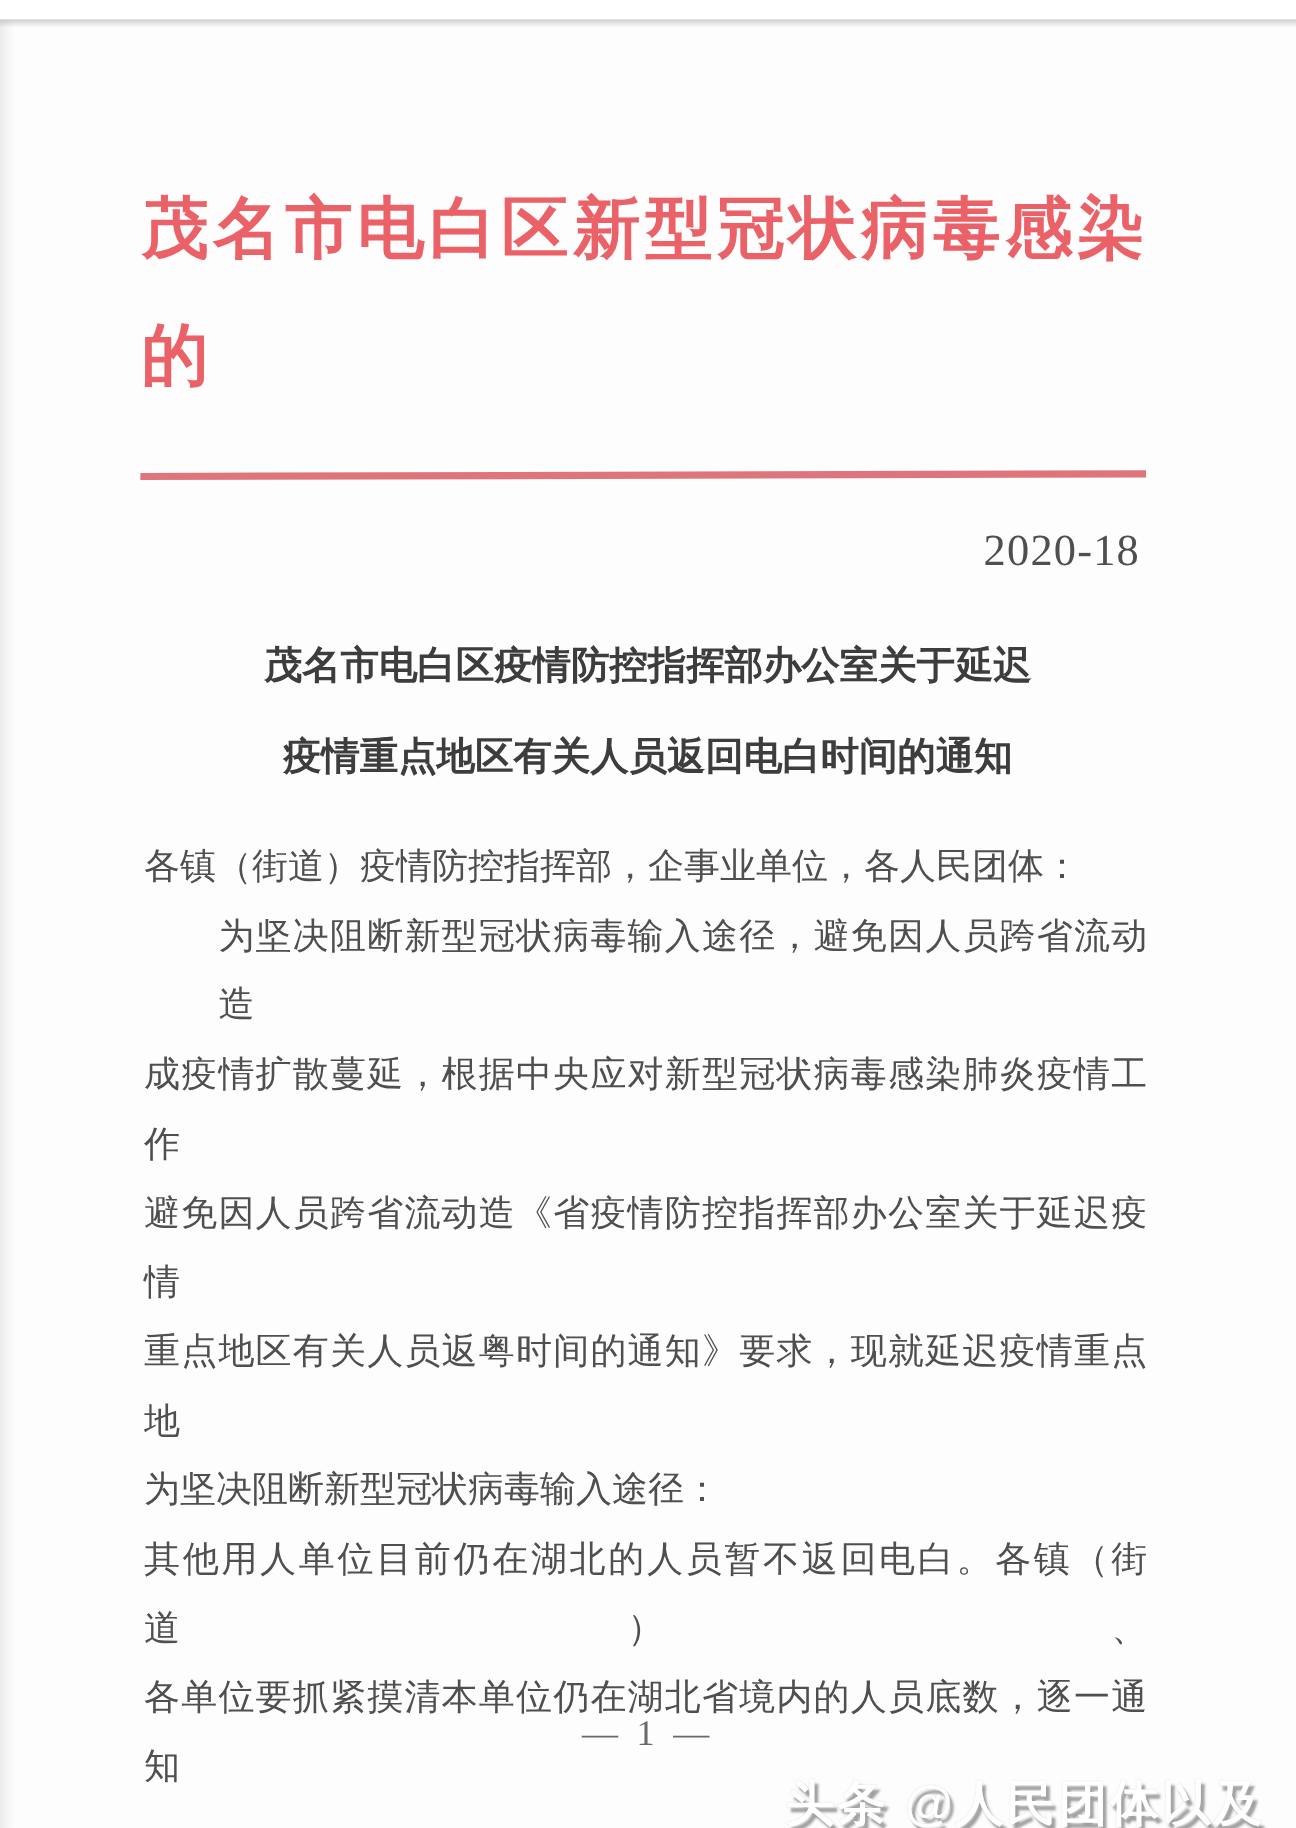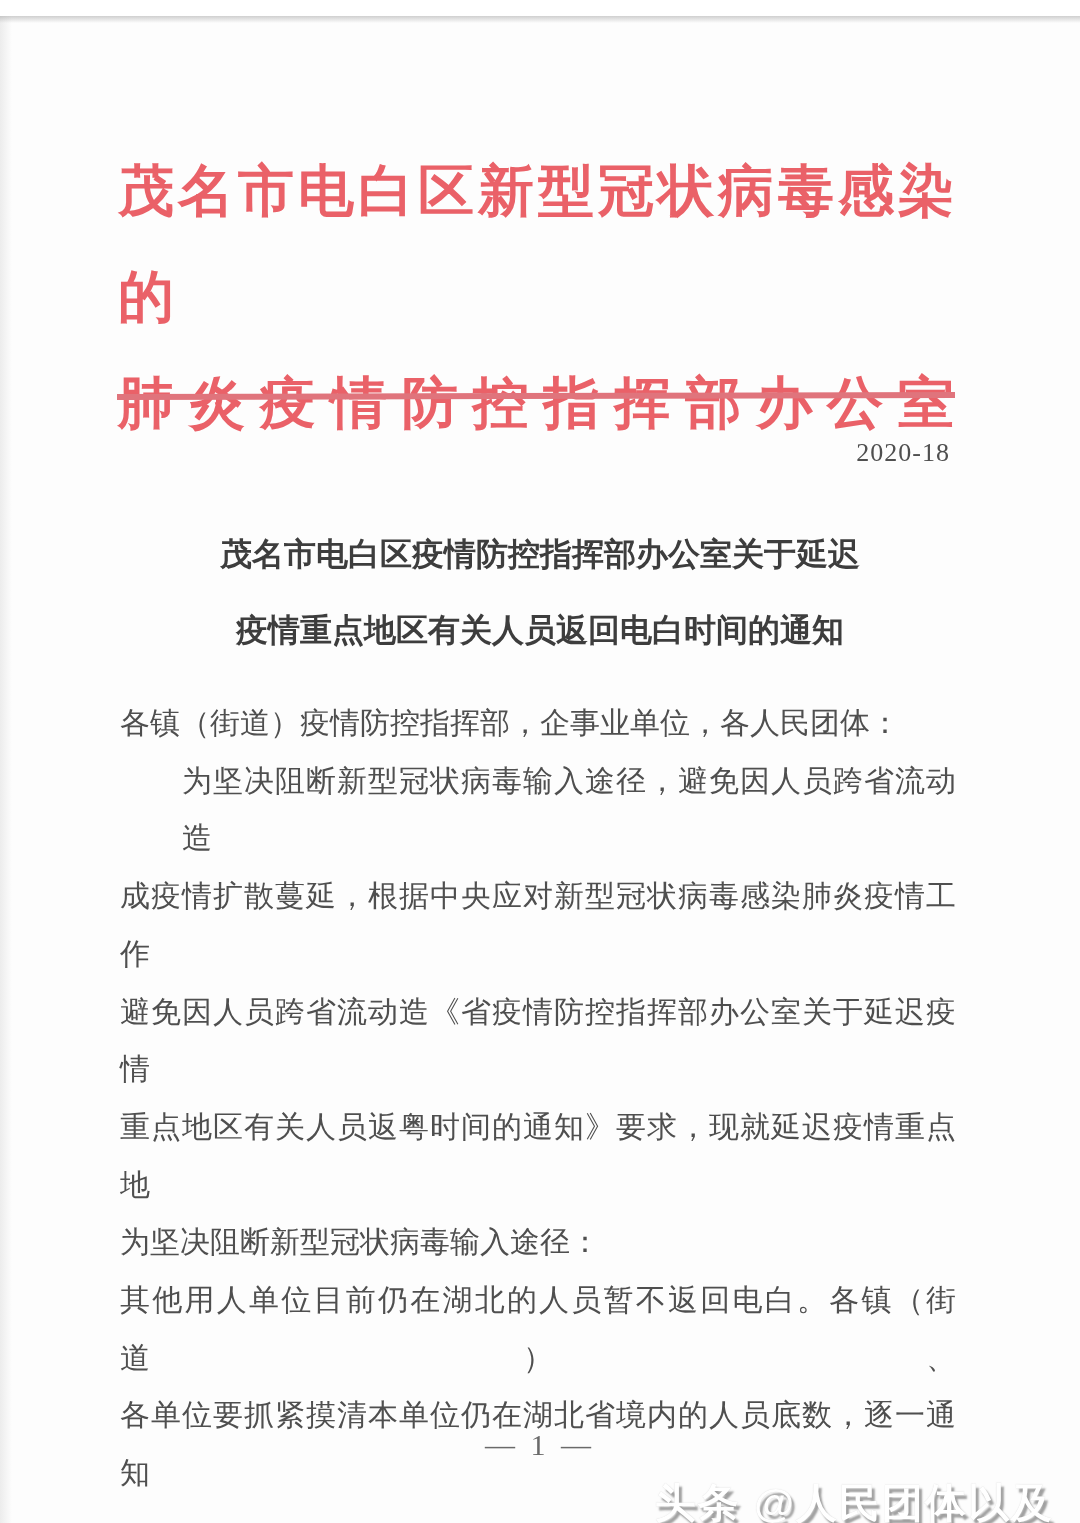--- a/index.html
+++ b/index.html
@@ -56,21 +56,21 @@
     height: 6px;
     background: #e0747c;
     transform: rotate(-0.15deg);
   }
 
   
   .doc-number {
     position: absolute;
     top: 422px;
     right: 130px;
-    font-size: 26px;
+    font-size: 37px;
     color: #4f4f4f;
     letter-spacing: 1px;
   }
 
   
   .doc-title {
     position: absolute;
     left: 110px;
     top: 500px;
     width: 860px;
@@ -131,21 +131,20 @@
 </head>
 <body>
 
 <div class="page">
 
   <div class="scan-edge-top"></div>
   <div class="scan-edge-left"></div>
 
   <div class="red-header">
     <div class="rh-line">茂名市电白区新型冠状病毒感染的</div>
-    <div class="rh-line">肺炎疫情防控指挥部办公室</div>
   </div>
 
   <div class="red-rule"></div>
 
   <div class="doc-number">2020-18</div>
 
   <div class="doc-title">
     <div>茂名市电白区疫情防控指挥部办公室关于延迟</div>
     <div>疫情重点地区有关人员返回电白时间的通知</div>
   </div>

